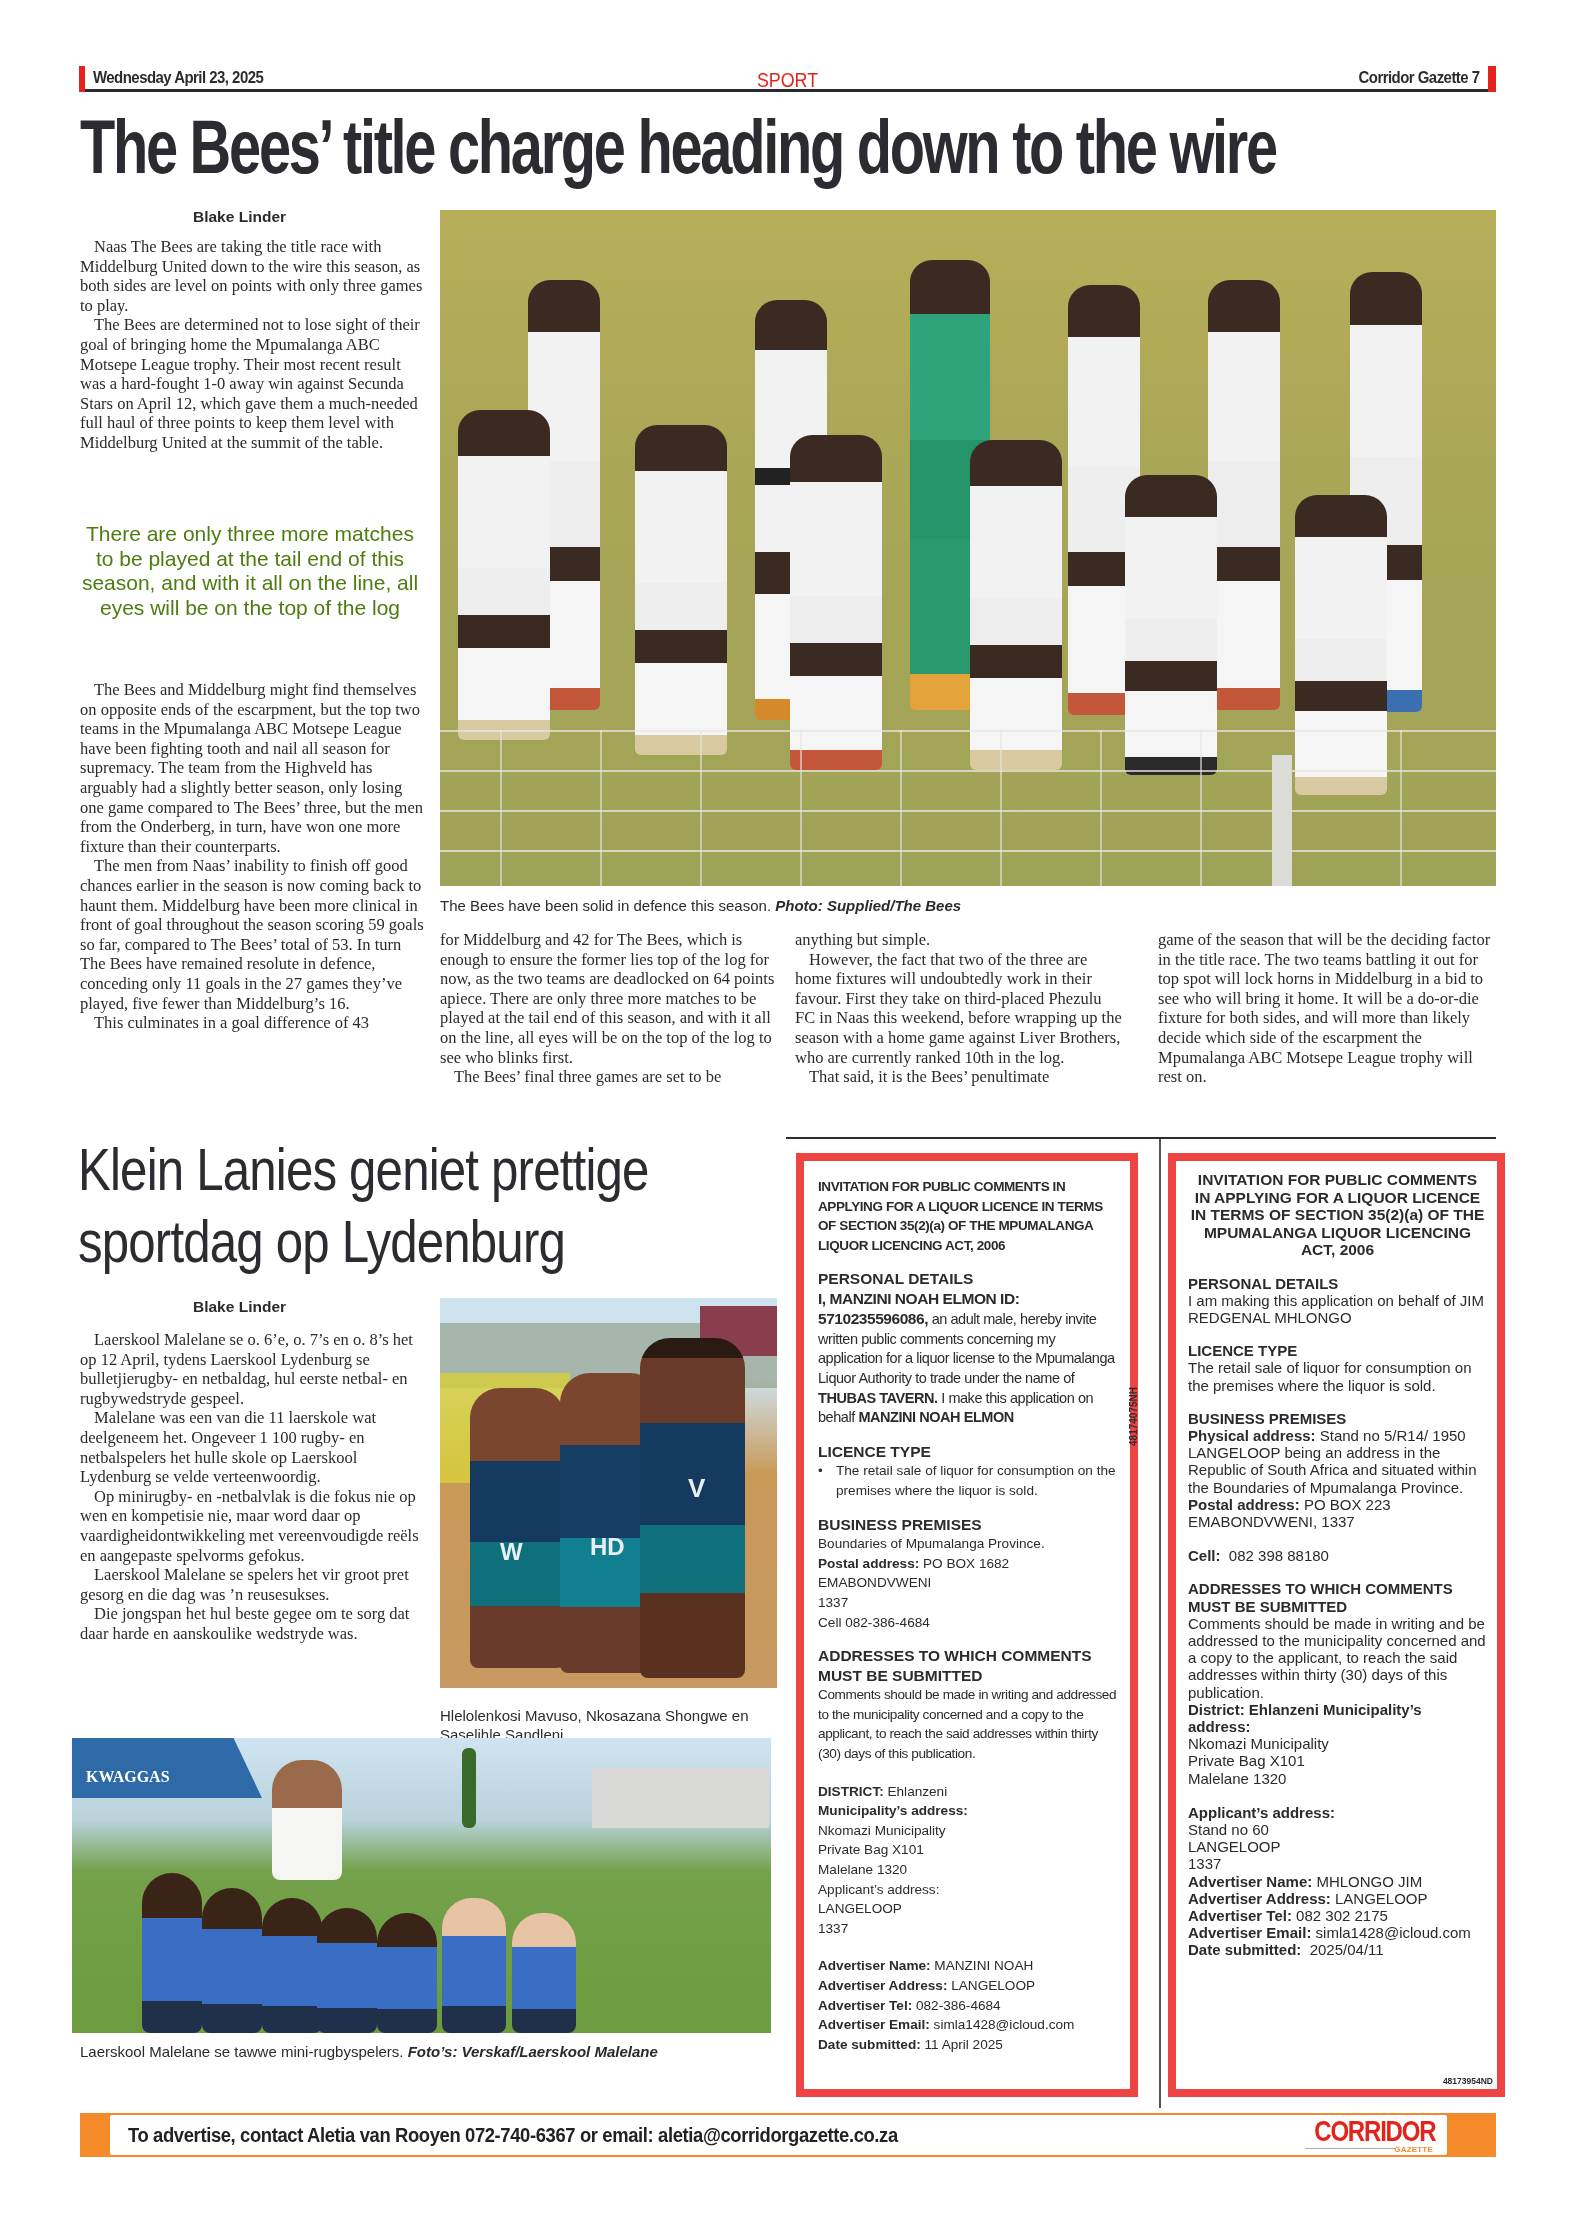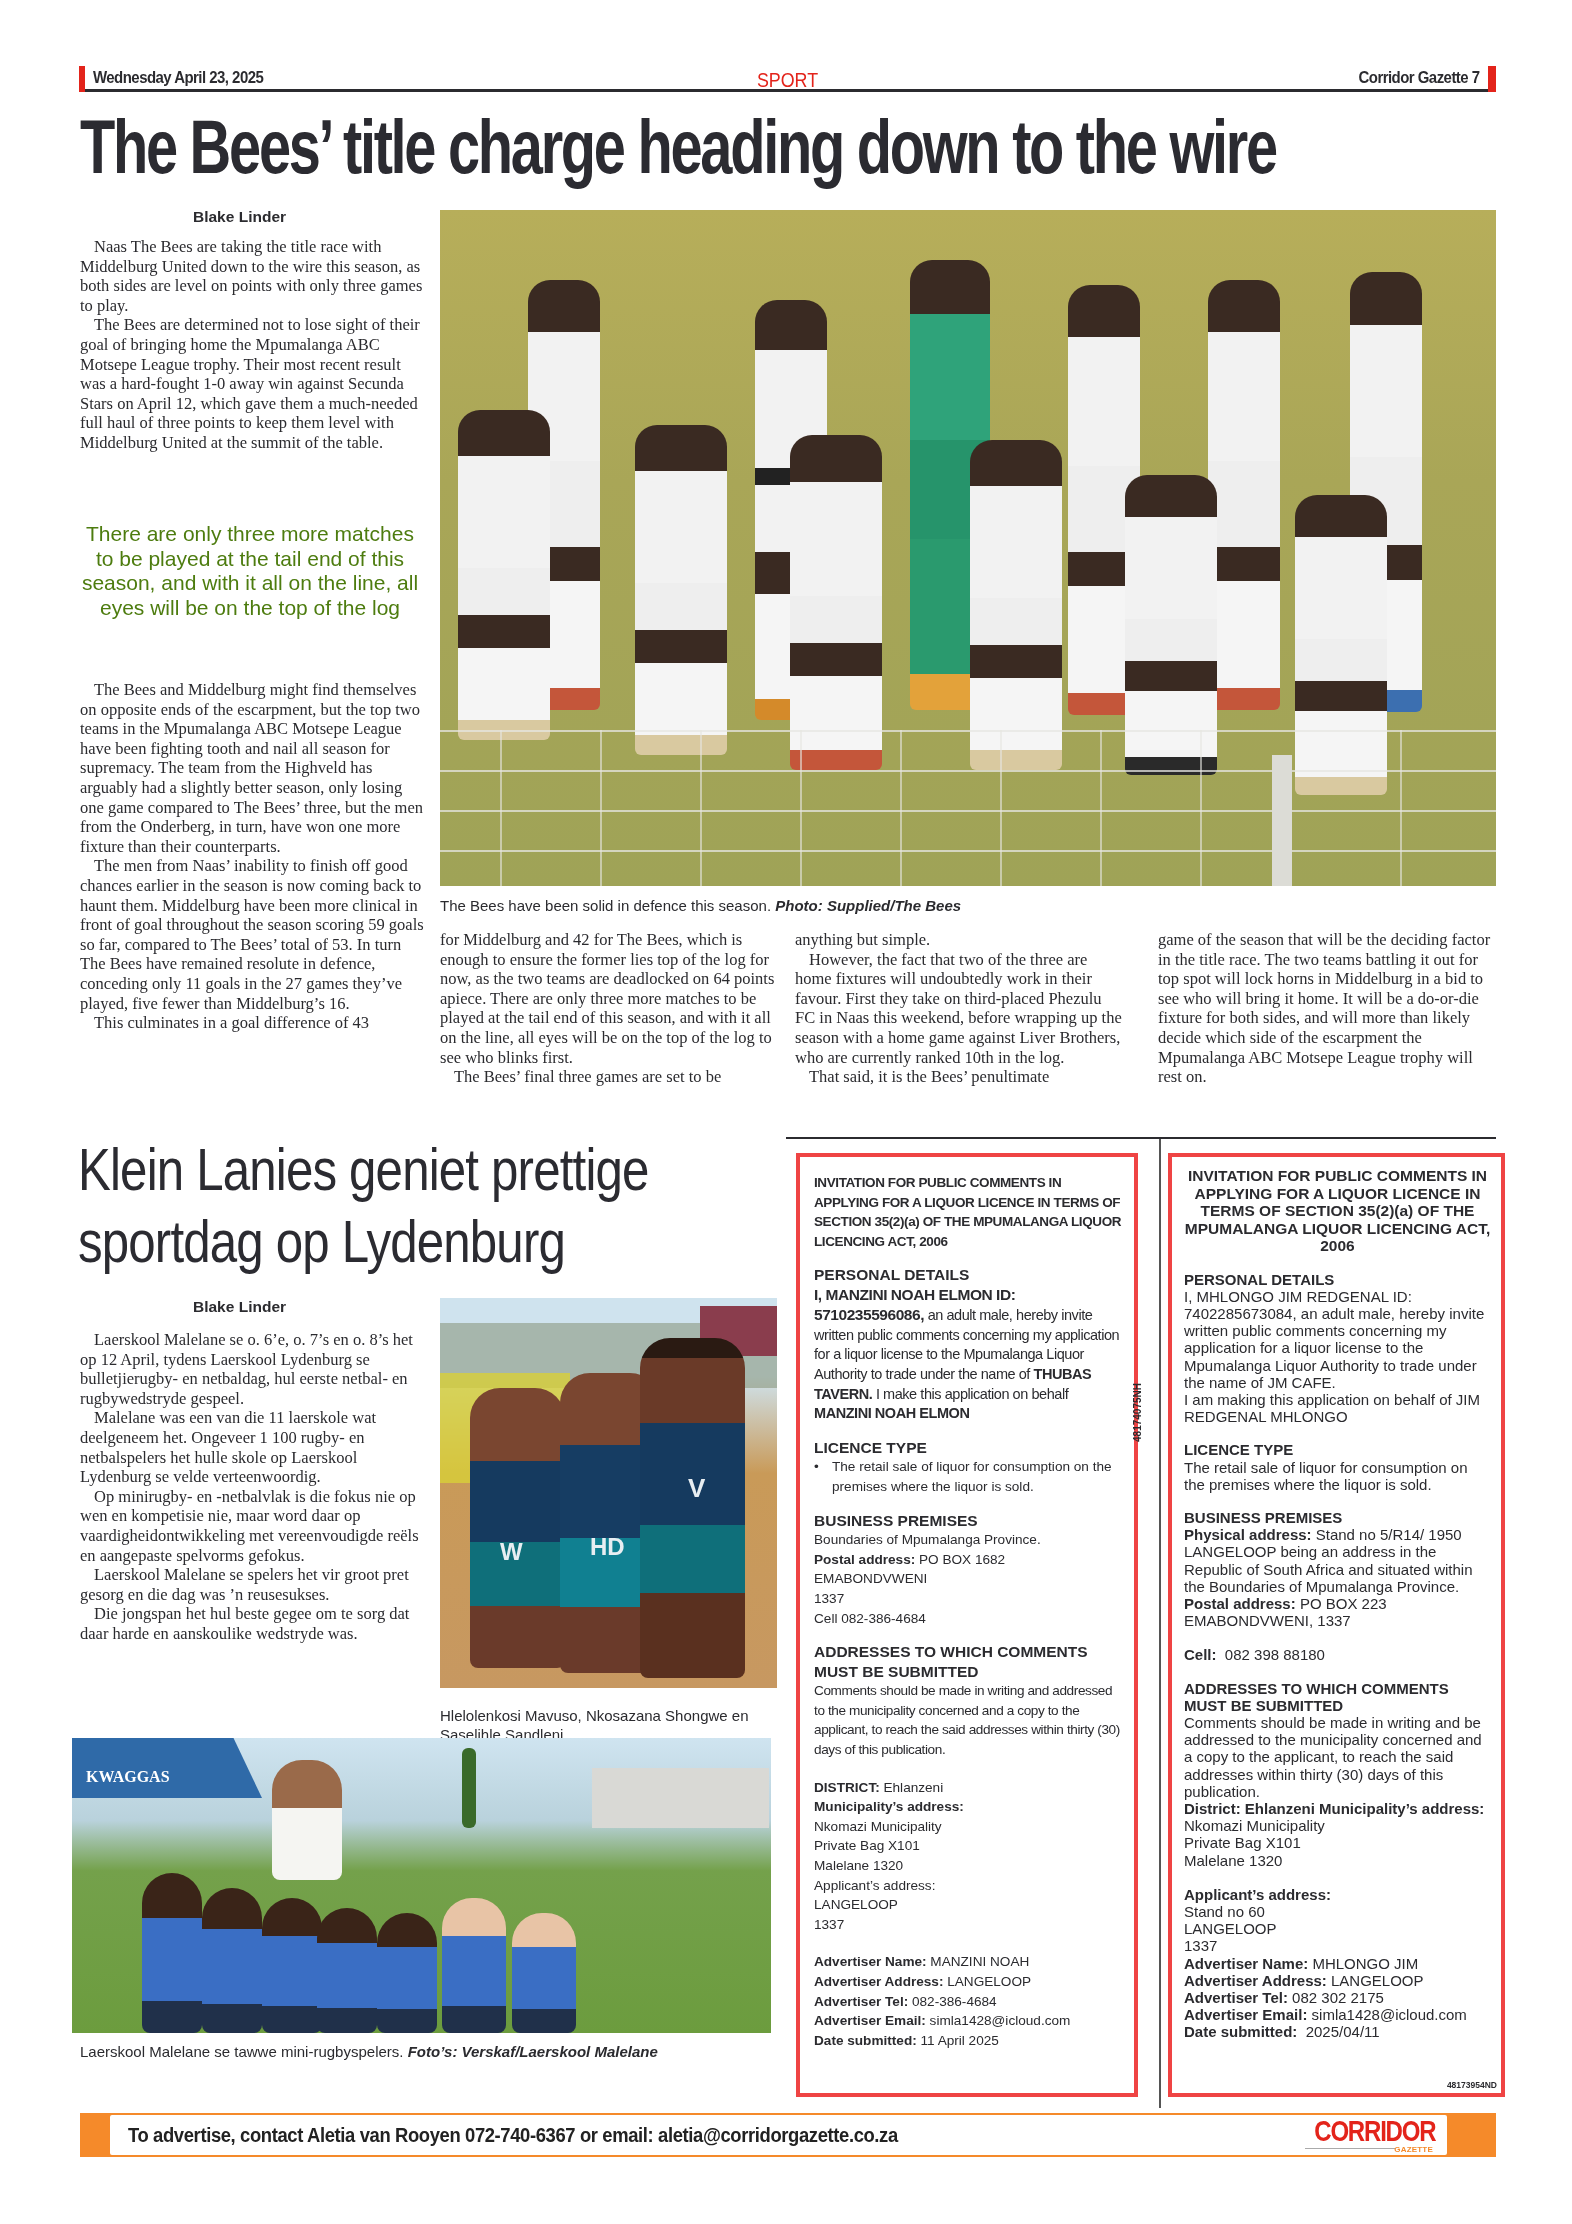--- a/index.html
+++ b/index.html
@@ -40,21 +40,21 @@
   .headline2 { position: absolute; left: 78px; top: 1134px; width: 700px; font: 60px "Liberation Sans", sans-serif; line-height: 72px; color: #2b2b31; letter-spacing: -1px; transform: scaleX(0.82); transform-origin: left top; white-space: nowrap; }
 
   .netball-photo { left: 440px; top: 1298px; width: 337px; height: 390px; background: linear-gradient(180deg, #cfe3ee 0%, #cfe3ee 20%, #c99a58 45%, #c79861 100%); }
   .rugby-photo { left: 72px; top: 1738px; width: 699px; height: 295px; background: linear-gradient(180deg, #cfe4f0 0%, #b9d2dc 28%, #74a14b 45%, #6c9c3e 100%); }
 
   .kid { position: absolute; border-radius: 30px 30px 8px 8px; }
 
   
   .notices-frame { position: absolute; left: 786px; top: 1137px; width: 710px; height: 969px; border-top: 2px solid #2b2b2f; }
   .notices-frame .divider { position: absolute; left: 373px; top: 0; width: 2px; height: 969px; background: #555; }
-  .notice { position: absolute; border: 4px solid #ef4444; color: #2b2b2f; }
+  .notice { position: absolute; border: 8px solid #ef4444; color: #2b2b2f; }
   .notice-a { left: 10px; top: 14px; width: 342px; height: 944px; padding: 16px 12px 0 14px; font: 13.6px "Liberation Sans Narrow", "Liberation Sans", sans-serif; line-height: 19.6px; }
   .notice-a .n-title { font-weight: bold; font-size: 13.5px; line-height: 19.5px; letter-spacing: -0.4px; }
   .notice-a .n-head { font-weight: bold; font-size: 15.5px; margin-top: 14px; }
   .notice-a .bullet { padding-left: 18px; position: relative; }
   .notice-a .bullet::before { content: "•"; position: absolute; left: 0; }
   .notice-a .refcode { position: absolute; right: 2px; top: 226px; font: bold 10px "Liberation Sans", sans-serif; transform: rotate(-90deg); transform-origin: right top; white-space: nowrap; }
 
   .notice-b { left: 382px; top: 14px; width: 337px; height: 944px; padding: 10px 10px 0 12px; font: 15px "Liberation Sans", sans-serif; line-height: 17.2px; }
   .notice-b .n-title { font-weight: bold; text-align: center; font-size: 15.5px; line-height: 17.5px; }
   .notice-b .n-head { font-weight: bold; margin-top: 16px; }
@@ -225,21 +225,20 @@
     <div><b>Advertiser Address:</b><span> LANGELOOP</span></div>
     <div><b>Advertiser Tel:</b><span> 082-386-4684</span></div>
     <div><b>Advertiser Email:</b><span> simla1428@icloud.com</span></div>
     <div><b>Date submitted:</b><span> 11 April 2025</span></div>
     <div class="refcode">48174075NH</div>
   </div>
 
   <div class="notice notice-b">
     <div class="n-title">INVITATION FOR PUBLIC COMMENTS IN APPLYING FOR A LIQUOR LICENCE IN TERMS OF SECTION 35(2)(a) OF THE MPUMALANGA LIQUOR LICENCING ACT, 2006</div>
     <div class="n-head">PERSONAL DETAILS</div>
-    <div>I, MHLONGO JIM REDGENAL ID: 7402285673084, an adult male, hereby invite written public comments concerning my application for a liquor license to the Mpumalanga Liquor Authority to trade under the name of JM CAFE.</div>
     <div>I am making this application on behalf of JIM REDGENAL MHLONGO</div>
     <div class="n-head">LICENCE TYPE</div>
     <div>The retail sale of liquor for consumption on the premises where the liquor is sold.</div>
     <div class="n-head">BUSINESS PREMISES</div>
     <div><b>Physical address:</b><span> Stand no 5/R14/ 1950 LANGELOOP being an address in the Republic of South Africa and situated within the Boundaries of Mpumalanga Province.</span></div>
     <div><b>Postal address:</b><span> PO BOX 223 EMABONDVWENI, 1337</span></div>
     <div class="gap"></div>
     <div><b>Cell:</b><span style="white-space:pre;">  082 398 88180</span></div>
     <div class="n-head">ADDRESSES TO WHICH COMMENTS MUST BE SUBMITTED</div>
     <div>Comments should be made in writing and be addressed to the municipality concerned and a copy to the applicant, to reach the said addresses within thirty (30) days of this publication.</div>

